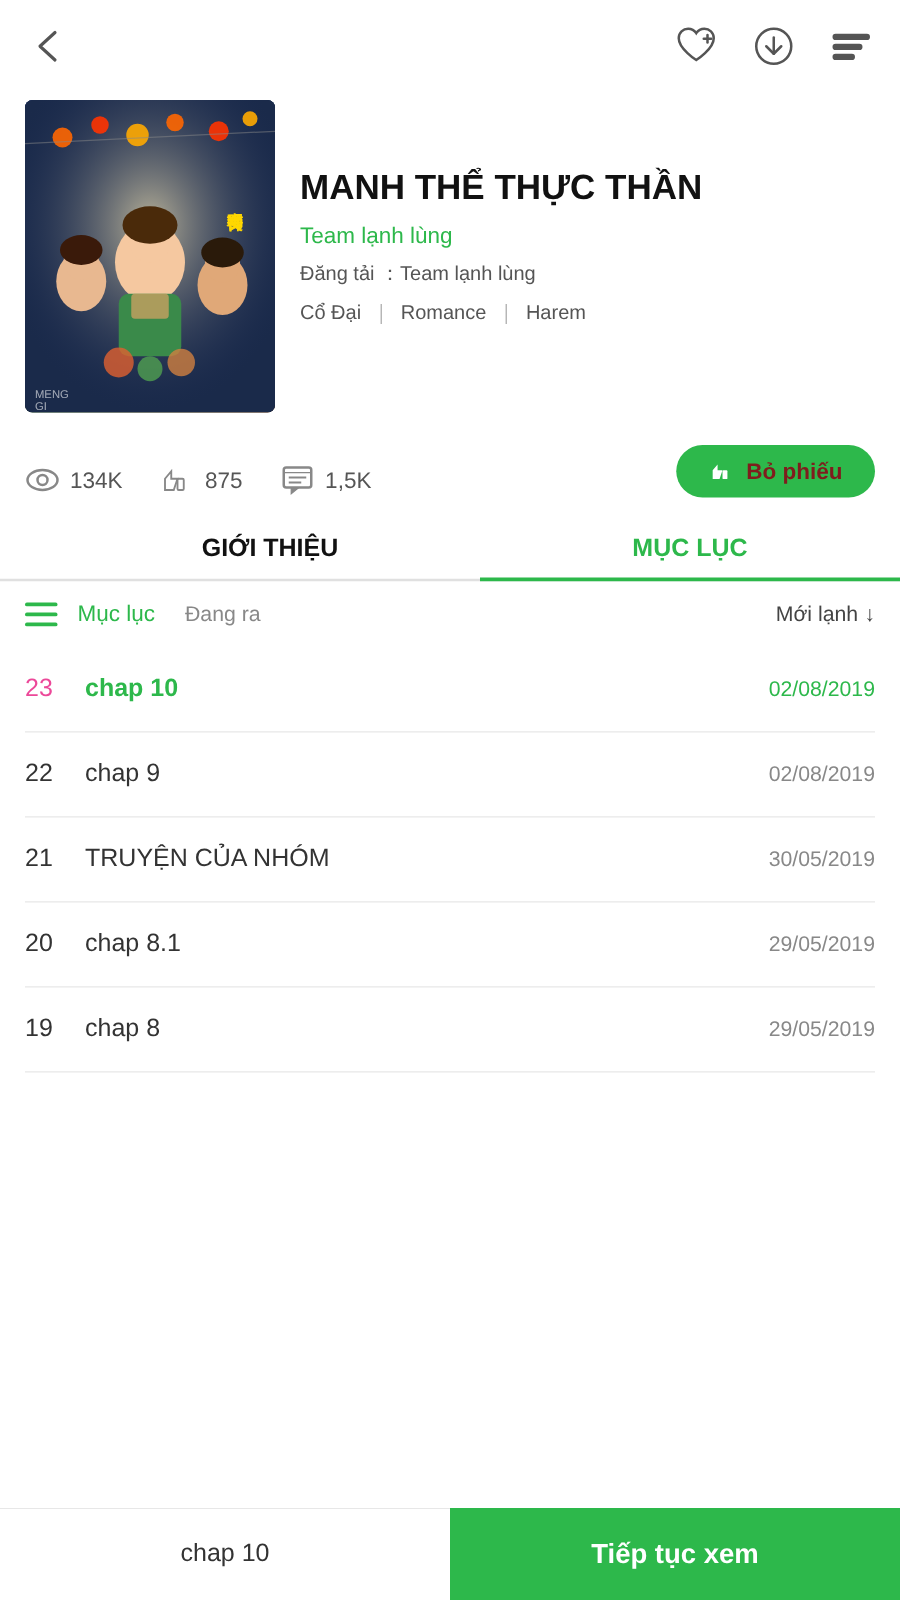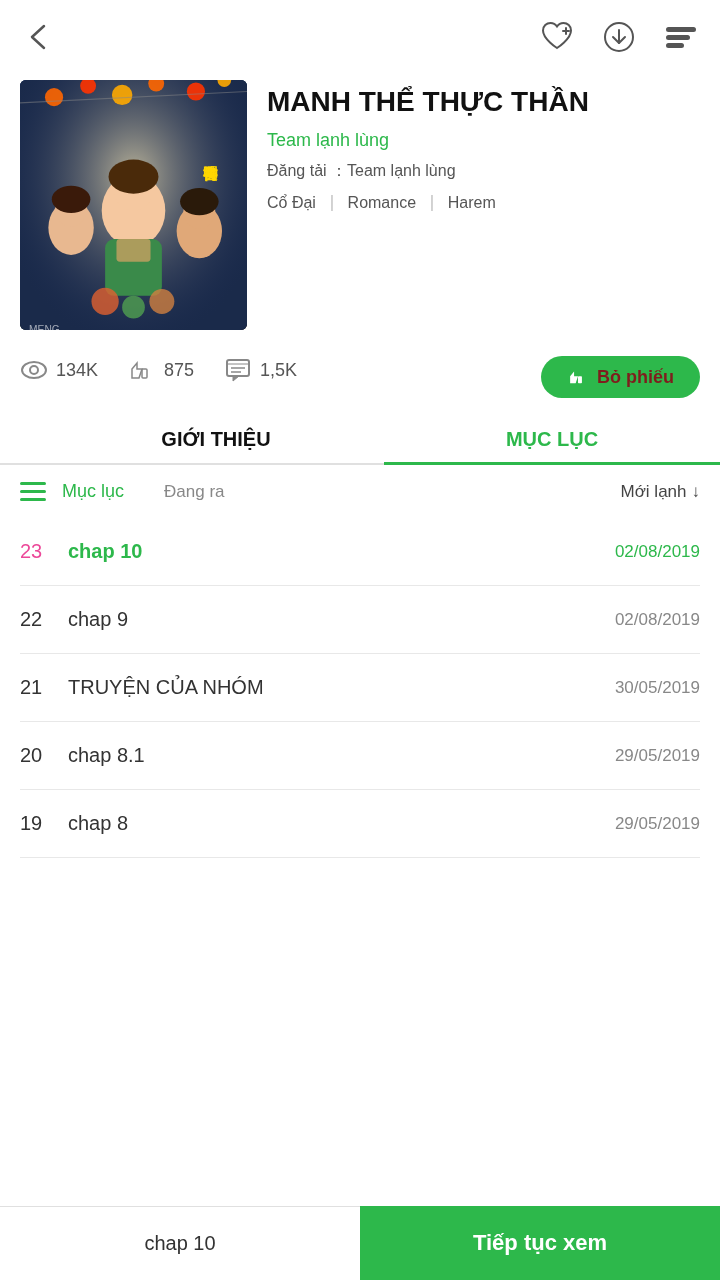--- a/index.html
+++ b/index.html
@@ -43,21 +43,21 @@
       stroke-width: 2;
     }
 
     
     .book-info {
       display: flex;
       padding: 10px 20px 16px 20px;
       gap: 20px;
     }
     .book-cover {
-      width: 227px;
+      width: 200px;
       height: 250px;
       border-radius: 6px;
       overflow: hidden;
       flex-shrink: 0;
       background: linear-gradient(135deg, #2a4a7f 0%, #1a3a5f 30%, #3a6a3f 60%, #7a4a1f 100%);
       position: relative;
     }
     .book-cover-art {
       width: 100%;
       height: 100%;
@@ -78,20 +78,21 @@
       display: flex;
       flex-direction: column;
       gap: 10px;
       padding-top: 4px;
     }
     .book-title {
       font-size: 28px;
       font-weight: 700;
       color: #111;
       line-height: 1.3;
+      margin-top: 48px;
     }
     .book-author {
       font-size: 18px;
       color: #2db84b;
       font-weight: 500;
     }
     .book-meta-line {
       font-size: 16px;
       color: #555;
     }
@@ -102,21 +103,21 @@
       font-size: 16px;
       color: #555;
     }
     .tag-sep {
       color: #aaa;
     }
 
     
     .stats-row {
       display: flex;
-      align-items: flex-start;
+      align-items: flex-end;
       padding: 10px 20px 14px 20px;
       gap: 30px;
     }
     .stat-item {
       display: flex;
       align-items: center;
       gap: 8px;
       font-size: 18px;
       color: #555;
     }
@@ -195,21 +196,21 @@
       border-radius: 2px;
     }
     .toolbar-label {
       font-size: 18px;
       color: #2db84b;
       font-weight: 500;
     }
     .toolbar-status {
       font-size: 17px;
       color: #888;
-      margin-left: 24px;
+      margin-left: 8px;
     }
     .toolbar-sort {
       margin-left: auto;
       font-size: 17px;
       color: #444;
       display: flex;
       align-items: center;
       gap: 5px;
       cursor: pointer;
     }

